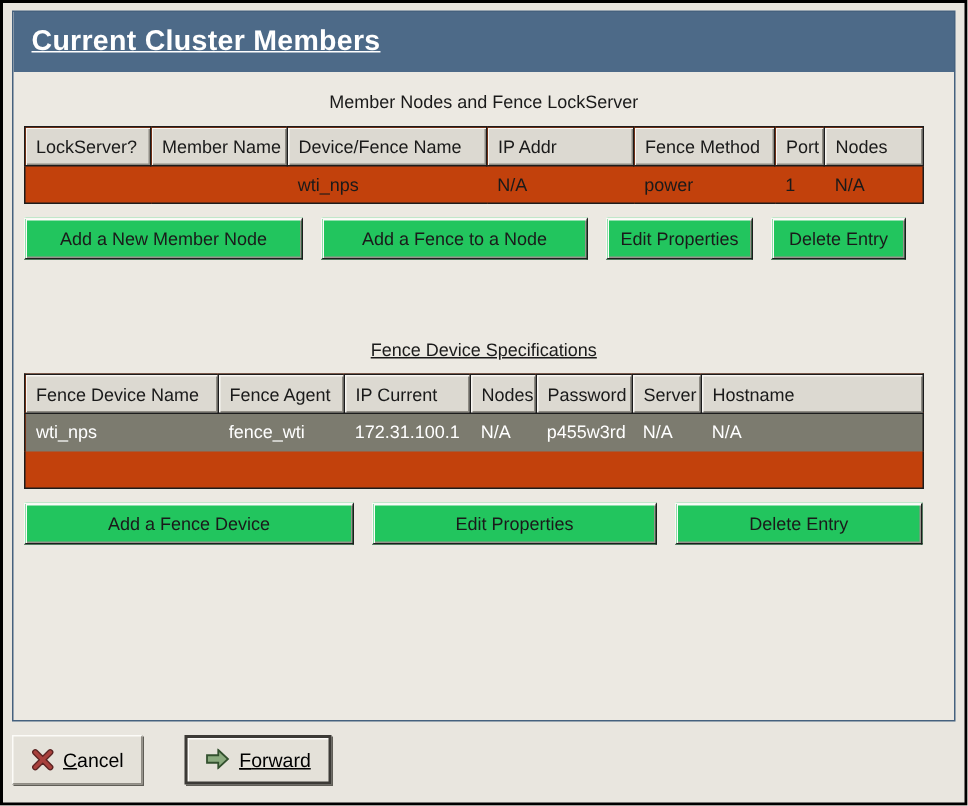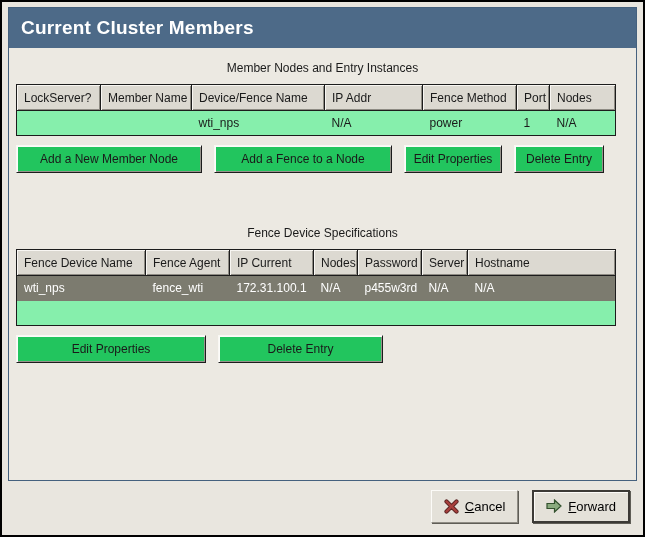--- a/index.html
+++ b/index.html
@@ -25,41 +25,42 @@
     display: flex; flex-direction: column;
     overflow: hidden;
   }
   .titlebar {
     height: 40px;
     background: #4d6a88;
     color: #fff;
     display: flex; align-items: center;
     padding-left: 12px;
     flex: 0 0 auto;
+    text-decoration: underline;
   }
   .titlebar h1 { font-size: 19px; font-weight: bold; letter-spacing: 0.2px; }
   .content {
     flex: 1;
     padding: 0 7px;
     display: flex; flex-direction: column;
   }
   .caption {
     text-align: center;
     font-size: 12px;
     margin-top: 13px;
     margin-bottom: 9px;
     flex: 0 0 auto;
   }
-  .caption2 { margin-top: 53px; }
+  .caption2 { margin-top: 53px; text-decoration: underline; }
   table.grid {
     width: 599px;
     border-collapse: collapse;
     table-layout: fixed;
     border: 1px solid #1c1c1c;
-    background: #86efac;
+    background: #c2410c;
     flex: 0 0 auto;
   }
   table.grid th {
     background: #dcd9d1;
     font-weight: normal;
     text-align: left;
     height: 26px;
     padding: 0 4px 0 7px;
     border-right: 1px solid #1c1c1c;
     border-bottom: 1px solid #1c1c1c;
@@ -112,56 +113,56 @@
     font-family: "Liberation Sans", sans-serif;
     font-size: 12px;
     color: #1a1a1a;
     display: flex; align-items: center; justify-content: center;
     cursor: default;
   }
   .action-bar {
     flex: 1;
     display: flex;
     align-items: center;
-    justify-content: flex-end;
-    gap: 14px;
+    gap: 28px;
     padding-right: 7px;
   }
   .action-btn {
     height: 33px;
     background: #e4e1d9;
     border: 1px solid #8f8c84;
     border-top-color: #fcfbf8;
     border-left-color: #fcfbf8;
     box-shadow: 1px 1px 0 #5f5d56;
     font-size: 13px;
     display: flex; align-items: center; justify-content: center;
     gap: 6px;
     padding: 0 12px;
     cursor: default;
   }
   .action-btn.default-btn {
     border: 2px solid #3c3a36;
     box-shadow: inset 1px 1px 0 #fcfbf8, 1px 1px 0 #5f5d56;
+    text-decoration: underline;
   }
   .action-btn u { text-decoration: underline; }
   .icon { display: inline-flex; align-items: center; }
 </style>
 </head>
 <body>
 
 <div class="window">
   <div class="frame">
     <div class="titlebar">
       <h1>Current Cluster Members</h1>
     </div>
 
     <div class="content">
 
-      <div class="caption">Member Nodes and Entry Instances</div>
+      <div class="caption">Member Nodes and Fence LockServer</div>
 
       <table class="grid">
         <colgroup>
           <col style="width:84px">
             <col style="width:91px">
             <col style="width:133px">
           <col style="width:98px">
             <col style="width:94px">
             <col style="width:33px">
             <col style="width:66px">
@@ -230,20 +231,21 @@
             <td>N/A</td>
             <td>N/A</td>
           </tr>
           <tr>
             <td class="filler-cell" colspan="7"></td>
           </tr>
         </tbody>
       </table>
 
       <div class="btn-row">
+        <button class="btn" style="width:220px">Add a Fence Device</button>
         <button class="btn" style="width:190px">Edit Properties</button>
         <button class="btn" style="width:165px">Delete Entry</button>
       </div>
 
     </div>
   </div>
 
   <div class="action-bar">
     <button class="action-btn">
       <span class="icon">

